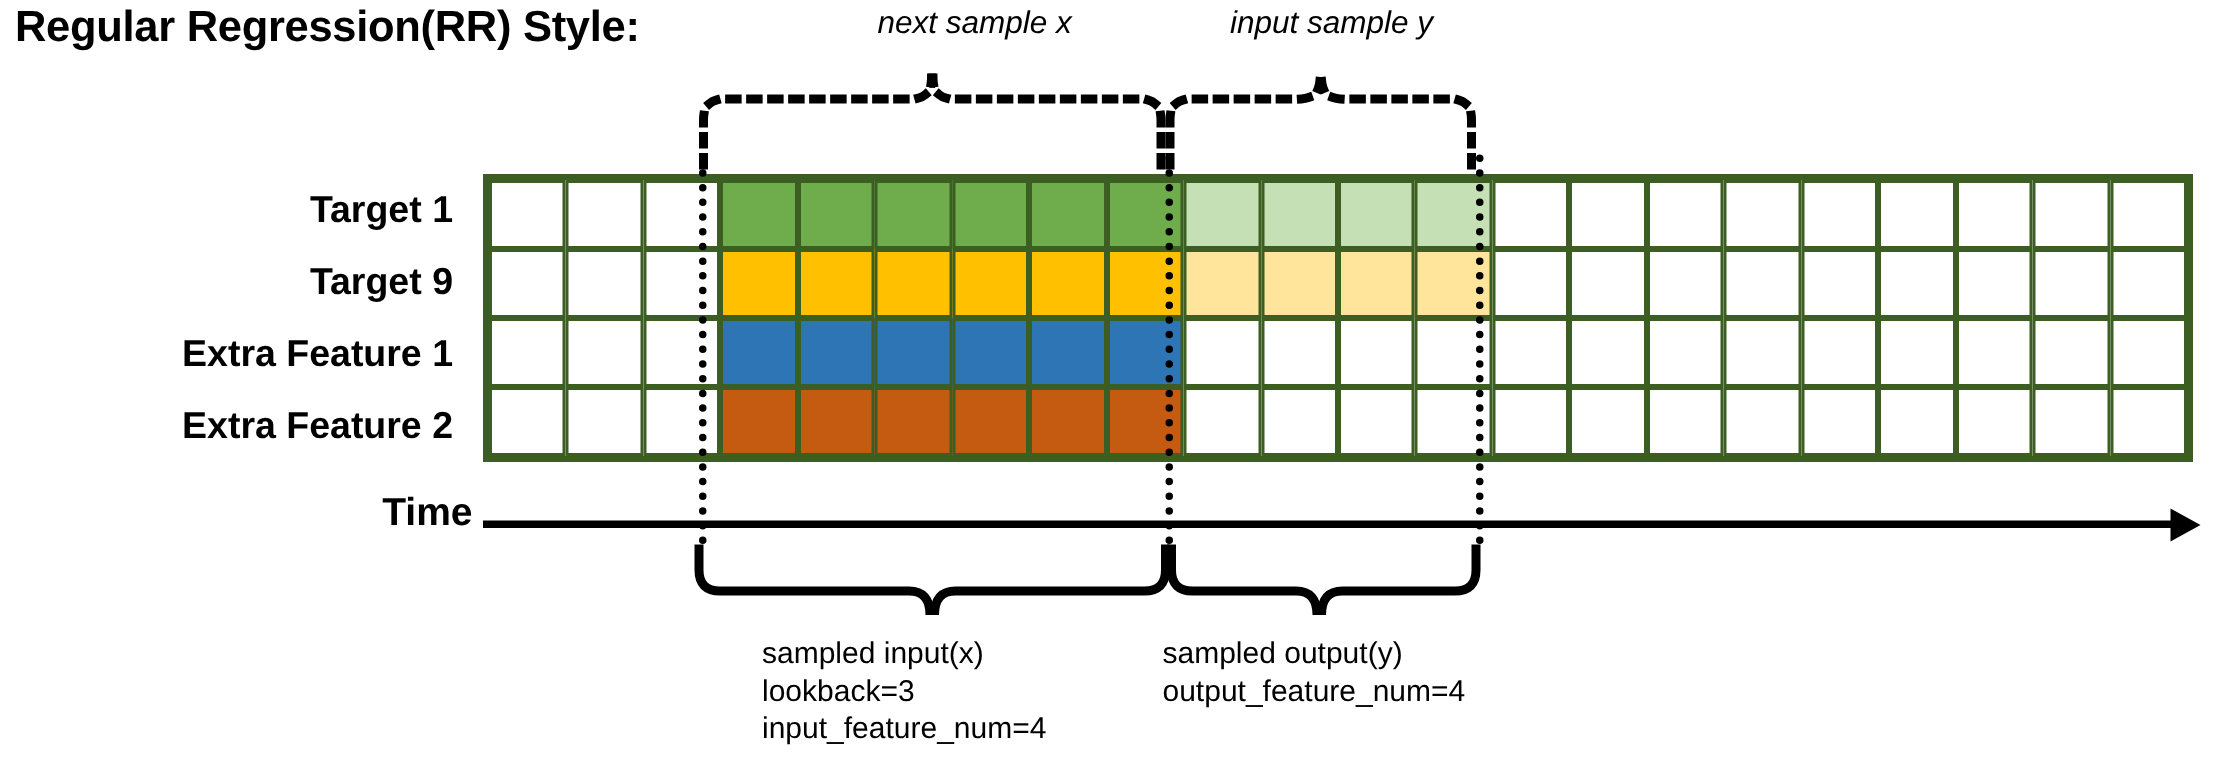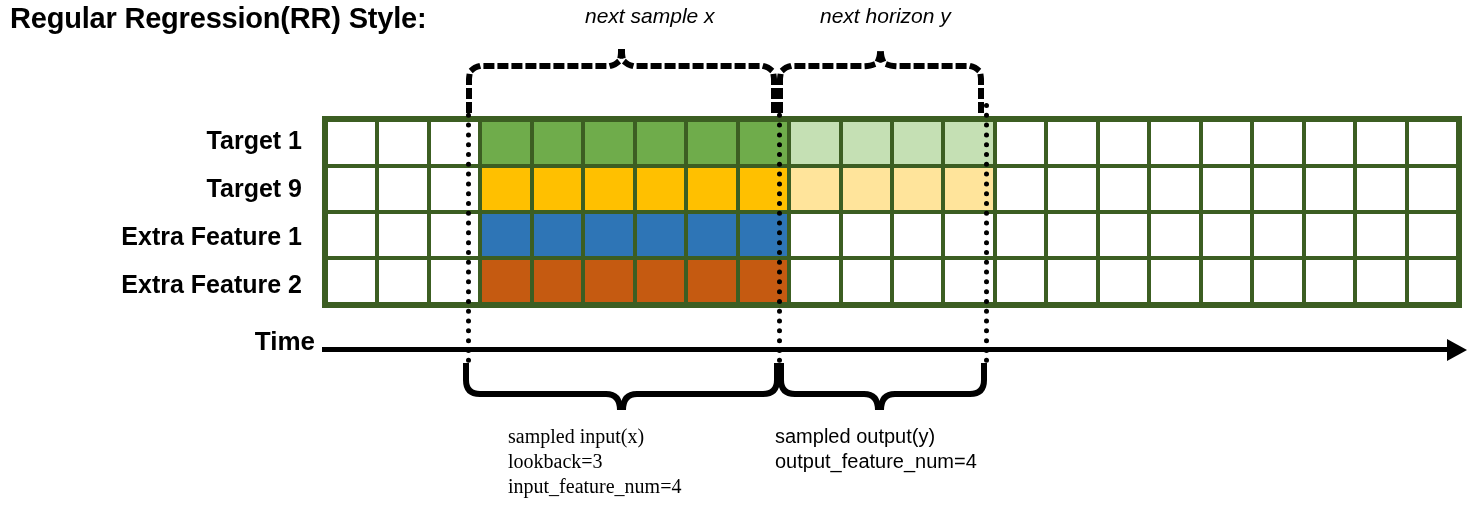--- a/index.html
+++ b/index.html
@@ -211,23 +211,23 @@
     <path d="M777,363 L777,380 Q777,394 763,394 L637,394 Q623,394 623,410"></path>
   </g>
 
   <g fill="none" stroke="#000" stroke-width="6" stroke-linecap="butt">
     <path d="M781,363 L781,380 Q781,394 795,394 L864,394 Q878,394 878,410"></path>
     <path d="M984,363 L984,380 Q984,394 970,394 L895,394 Q881,394 881,410"></path>
   </g>
 </svg>
 
 <div class="note-top" style="left:585px;top:4px;">next sample x</div>
-<div class="note-top" style="left:820px;top:4px;">next horizon y</div>
-
-<div class="note-bottom" style="left:508px;top:424px;font-family:Liberation Serif, serif;">
+<div class="note-top" style="left:820px;top:4px;">input sample y</div>
+
+<div class="note-bottom" style="left:508px;top:424px;">
   <div>sampled input(x)</div>
   <div>lookback=3</div>
   <div>input_feature_num=4</div>
 </div>
 
 <div class="note-bottom" style="left:775px;top:424px;">
   <div>sampled output(y)</div>
   <div>output_feature_num=4</div>
 </div>
 

